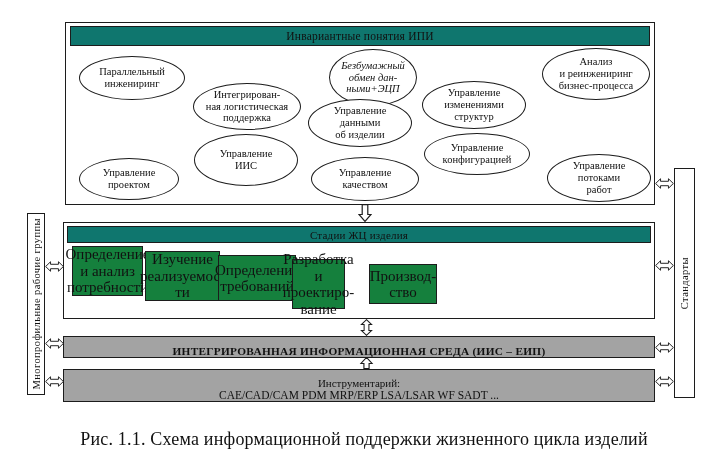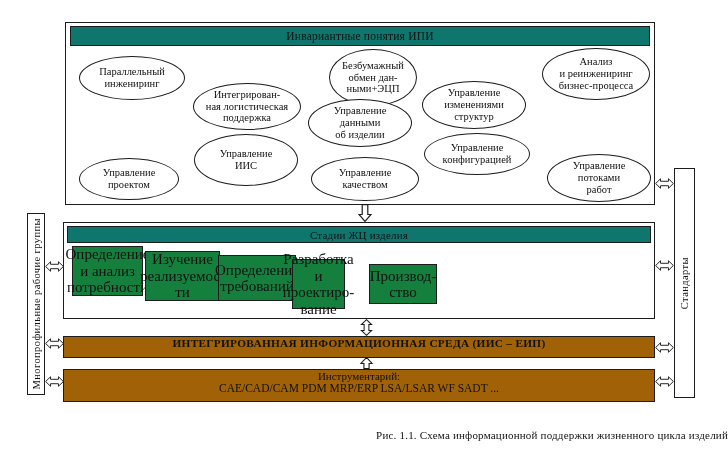--- a/index.html
+++ b/index.html
@@ -18,57 +18,57 @@
     position:absolute;box-sizing:border-box;border:1.4px solid #1c1c1c;border-radius:50%;
     background:#fff;display:flex;align-items:center;justify-content:center;
     text-align:center;white-space:pre-line;font-size:10.5px;line-height:1.12;
   }
   .stage{
     position:absolute;box-sizing:border-box;border:1.4px solid #1c1c1c;background:#15803d;
     display:flex;align-items:center;justify-content:center;
     text-align:center;white-space:pre-line;font-size:15px;line-height:1.1;
   }
   .band{
-    position:absolute;box-sizing:border-box;border:1.7px solid #1c1c1c;background:#a16207;
-    display:flex;flex-direction:column;align-items:center;justify-content:flex-start;
+    position:absolute;box-sizing:border-box;border:1.7px solid #1c1c1c;background:#a3a3a3;
+    display:flex;flex-direction:column;align-items:center;justify-content:flex-end;
     text-align:center;
   }
   .iis-text{font-weight:bold;font-size:11.3px;letter-spacing:.3px;}
   .tools-title{font-size:11px;}
   .tools-list{font-size:11.5px;}
   .vbox{
     position:absolute;box-sizing:border-box;border:1.6px solid #1c1c1c;background:#fff;
     display:flex;align-items:center;justify-content:center;
   }
   .vlabel{
     writing-mode:vertical-rl;transform:rotate(180deg);
     font-size:10.5px;letter-spacing:.4px;white-space:nowrap;
   }
   .arrow{position:absolute;}
   .arrow svg{display:block;}
   .caption{
-    position:absolute;left:0;top:429px;width:728px;text-align:right;
-    font-size:11px;letter-spacing:.2px;
+    position:absolute;left:0;top:429px;width:728px;text-align:center;
+    font-size:18px;letter-spacing:.2px;
   }
   .ap{fill:#ffffff;stroke:#1c1c1c;stroke-width:1.2;stroke-linejoin:miter;}
 </style>
 </head>
 <body>
 
 <div class="canvas">
 
   <div class="rect" style="left:65px;top:22px;width:590px;height:183px;"></div>
   <div class="titlebar" style="left:70px;top:26px;width:580px;height:20px;">Инвариантные понятия ИПИ</div>
 
   <div class="oval" style="left:79px;top:56px;width:106px;height:44px;">Параллельный
 инжениринг</div>
   <div class="oval" style="left:193px;top:83px;width:108px;height:47px;">Интегрирован-
 ная логистическая
 поддержка</div>
-  <div class="oval" style="left:329px;top:49px;width:88px;height:57px;">Безбумажный
+  <div class="oval" style="left:329px;top:49px;width:88px;height:57px;font-style:italic;">Безбумажный
 обмен дан-
 ными+ЭЦП</div>
   <div class="oval" style="left:542px;top:48px;width:108px;height:52px;">Анализ
 и реинжениринг
 бизнес-процесса</div>
   <div class="oval" style="left:422px;top:81px;width:104px;height:48px;">Управление
 изменениями
 структур</div>
   <div class="oval" style="left:308px;top:99px;width:104px;height:48px;">Управление
 данными

